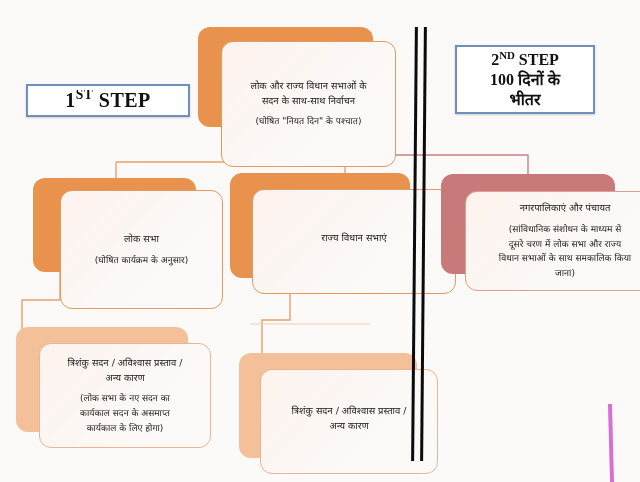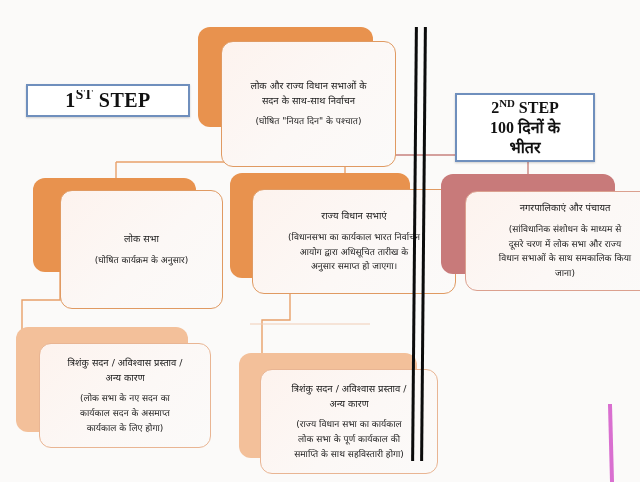--- a/index.html
+++ b/index.html
@@ -57,21 +57,20 @@
     left: 26px; top: 84px;
     width: 164px; height: 33px;
     font-size: 20px;
     letter-spacing: 0.5px;
   }
   #step2-box {
     left: 455px; top: 45px;
     width: 140px; height: 69px;
     font-size: 16px;
     padding: 4px 6px;
-    margin-top: 48px;
   }
   .step-box .line {
     display: block;
     white-space: nowrap;
   }
   sup {
     font-size: 0.68em;
     vertical-align: super;
     line-height: 0;
   }
@@ -221,23 +220,20 @@
     <div class="face">
       <div class="title">लोक सभा</div>
       <div class="sub">(घोषित कार्यक्रम के अनुसार)</div>
     </div>
   </div>
 
   <div class="card orange" id="card-rajya">
     <span class="shadow"></span>
     <div class="face">
       <div class="title">राज्य विधान सभाएं</div>
-      <div class="sub">(विधानसभा का कार्यकाल भारत निर्वाचन
-आयोग द्वारा अधिसूचित तारीख के
-अनुसार समाप्त हो जाएगा।</div>
     </div>
   </div>
 
   <div class="card rose" id="card-municipal">
     <span class="shadow"></span>
     <div class="face">
       <div class="title">नगरपालिकाएं और पंचायत</div>
       <div class="sub">(सांविधानिक संशोधन के माध्यम से
 दूसरे चरण में लोक सभा और राज्य
 विधान सभाओं के साथ समकालिक किया
@@ -254,23 +250,20 @@
 कार्यकाल सदन के असमाप्त
 कार्यकाल के लिए होगा)</div>
     </div>
   </div>
 
   <div class="card peach" id="card-hung-vidhan">
     <span class="shadow"></span>
     <div class="face">
       <div class="title">त्रिशंकु सदन / अविश्वास प्रस्ताव /
 अन्य कारण</div>
-      <div class="sub">(राज्य विधान सभा का कार्यकाल
-लोक सभा के पूर्ण कार्यकाल की
-समाप्ति के साथ सहविस्तारी होगा)</div>
     </div>
   </div>
 
   <div id="divider">
     <span class="bar left"></span>
     <span class="bar right"></span>
   </div>
 
   <div id="accent-mark"></div>
 

